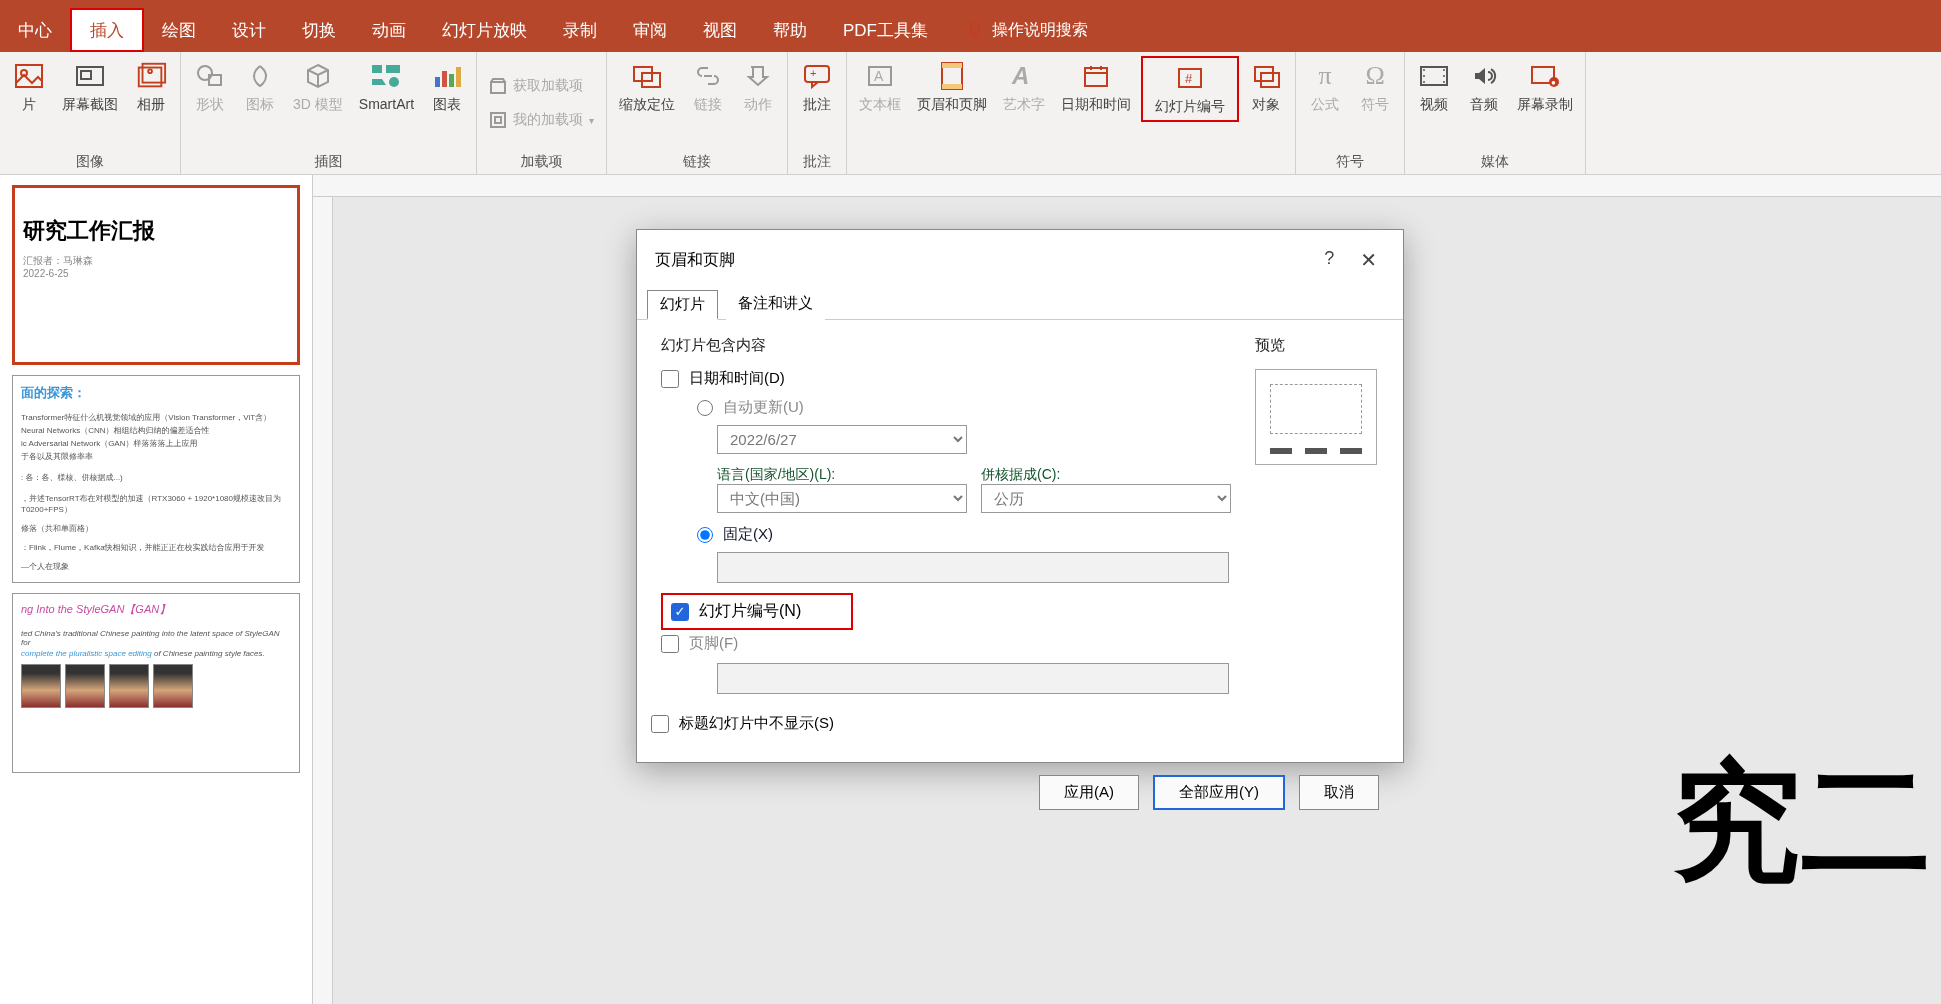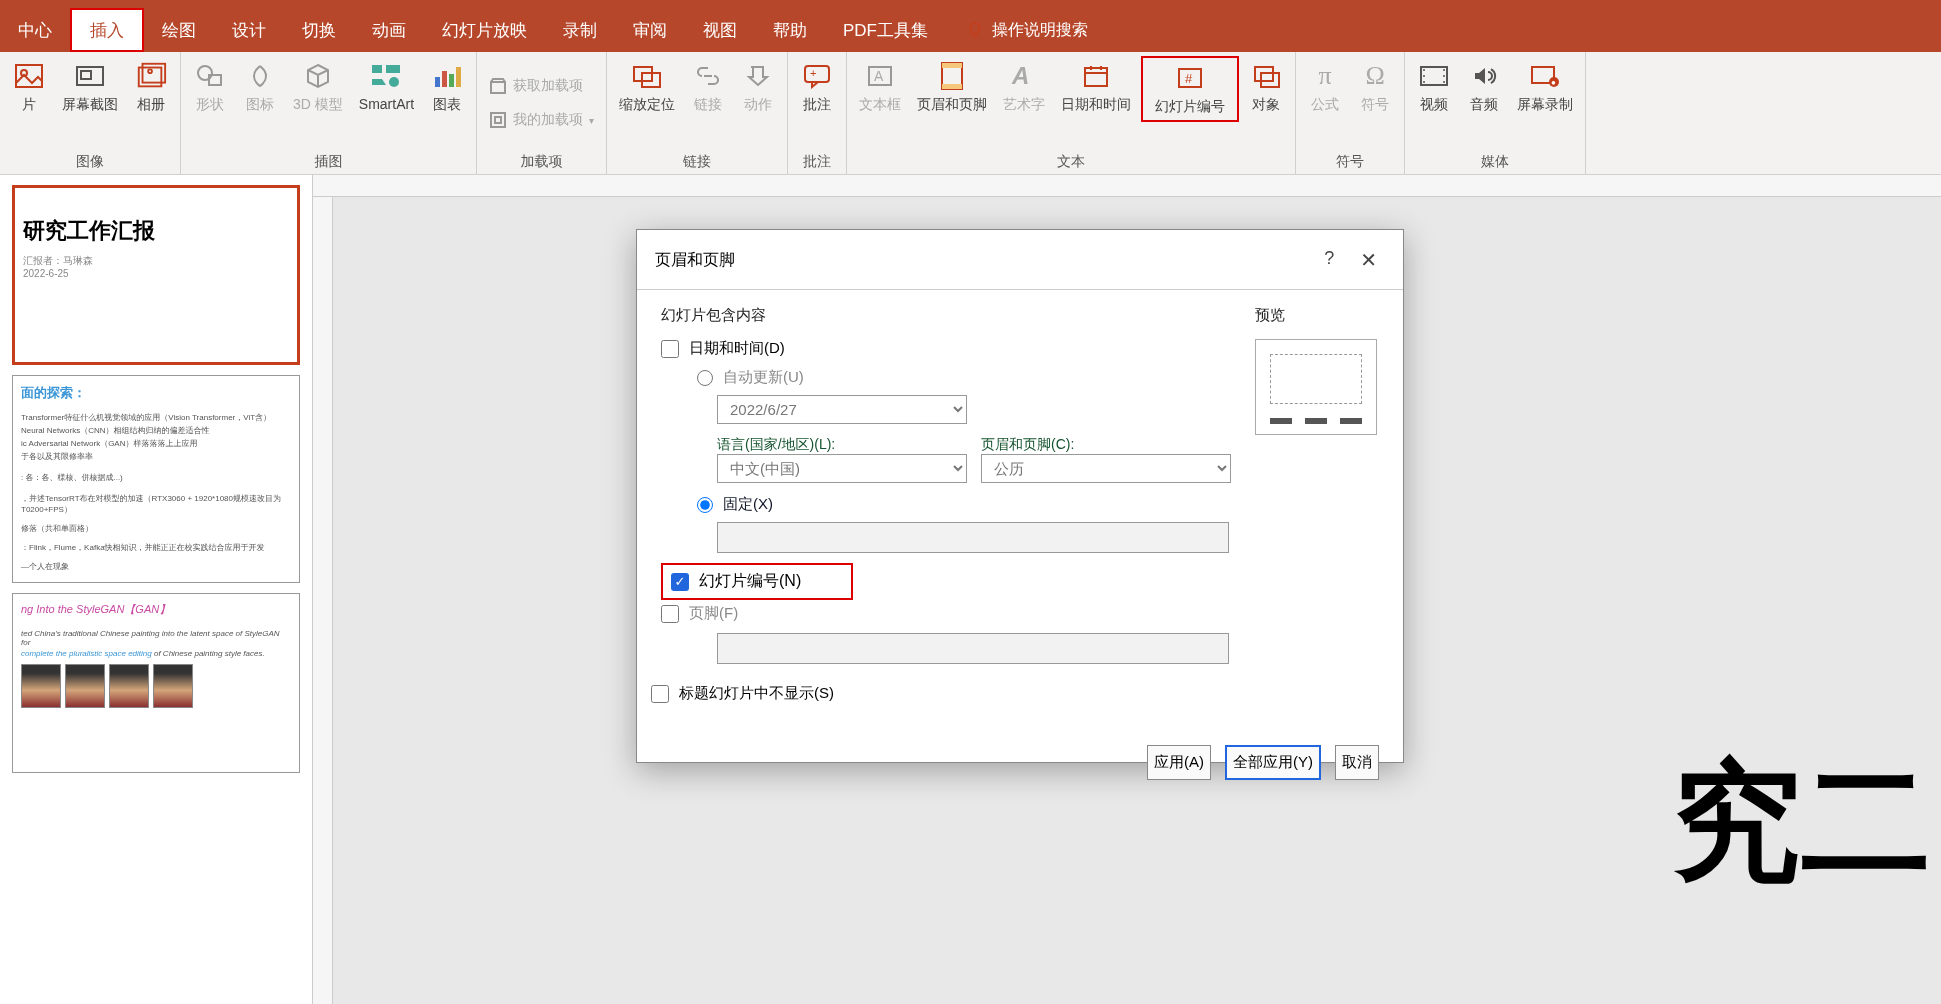--- a/index.html
+++ b/index.html
@@ -64,21 +64,21 @@
     .field-select.sm { width: 250px; }
     .field-input { width: 512px; padding: 6px 8px; font-size: 15px; border: 1px solid #999; background: #f2f2f2; margin-left: 56px; }
     .field-row { display: flex; gap: 14px; }
     .highlighted-check { border: 2px solid #d00; padding: 6px 8px; display: inline-flex; align-items: center; gap: 10px; width: 192px; }
     .chk-checked { width: 18px; height: 18px; background: #2266dd; border-radius: 3px; display: flex; align-items: center; justify-content: center; color: #fff; font-size: 13px; }
     .preview-box { border: 1px solid #aaa; width: 122px; height: 96px; position: relative; background: #fff; }
     .preview-inner { position: absolute; border: 1px dashed #999; top: 14px; left: 14px; right: 14px; bottom: 30px; }
     .preview-marks { position: absolute; bottom: 10px; left: 14px; right: 14px; display: flex; justify-content: space-between; }
     .preview-mark { width: 22px; height: 6px; background: #555; }
     .dialog-footer { display: flex; justify-content: flex-end; gap: 14px; padding: 16px 24px; }
-    .dlg-btn { padding: 6px 6px; font-size: 15px; border: 1px solid #888; background: #fafafa; cursor: pointer; }
+    .dlg-btn { padding: 6px 24px; font-size: 15px; border: 1px solid #888; background: #fafafa; cursor: pointer; }
     .dlg-btn.primary { border: 2px solid #2266dd; }
     
     .icon-svg { stroke: #c43e1c; fill: none; stroke-width: 2; }
     .icon-svg.gray { stroke: #999; }
     .icon-svg.dark { stroke: #555; }
   </style>
 </head>
 <body>
 
 <div class="title-bar">
@@ -315,21 +315,20 @@
       <div class="ribbon-btn">
           <div class="ribbon-btn-icon">
             <svg width="28" height="26" viewBox="0 0 28 26">
               <rect x="3" y="4" width="18" height="14" class="icon-svg"></rect>
               <rect x="9" y="10" width="18" height="14" class="icon-svg" fill="#fff"></rect>
             </svg>
           </div>
           <span>对象</span>
         </div>
     </div>
-    <div class="ribbon-label">文本</div>
   </div>
 
   <div class="ribbon-group">
     <div class="ribbon-items">
       <div class="ribbon-btn disabled">
           <div class="ribbon-btn-icon">
             <span style="font-size:26px; color:#aaa; font-family:serif;">π</span>
           </div>
           <span>公式</span>
         </div>
@@ -430,20 +429,24 @@
 </div>
 
 <div class="dialog">
   <div class="dialog-header">
     <span>页眉和页脚</span>
     <div style="display:flex; gap:10px;">
       <span class="dialog-help">?</span>
       <span class="dialog-close">✕</span>
     </div>
   </div>
+  <div class="dialog-tabs">
+    <div class="dialog-tab active">幻灯片</div>
+    <div class="dialog-tab" style="border:none;">备注和讲义</div>
+  </div>
   <div class="dialog-body">
     <div class="dialog-left">
       <div class="section-title">幻灯片包含内容</div>
       
       <div class="checkbox-row">
         <input type="checkbox" style="">
         <span>日期和时间(D)</span>
       </div>
       
       <div class="radio-row">
@@ -457,21 +460,21 @@
       </div>
       <div class="field-group">
         <div class="field-row">
           <div>
             <div class="field-label">语言(国家/地区)(L):</div>
             <select class="field-select sm">
               <option>中文(中国)</option>
             </select>
           </div>
           <div>
-            <div class="field-label">页眉和页脚(C):</div>
+            <div class="field-label">併核据成(C):</div>
             <select class="field-select sm">
               <option>公历</option>
             </select>
           </div>
         </div>
       </div>
       
       <div class="radio-row">
         <input type="radio" checked="" style="">
         <span style="color:#0f172a">固定(X)</span>

